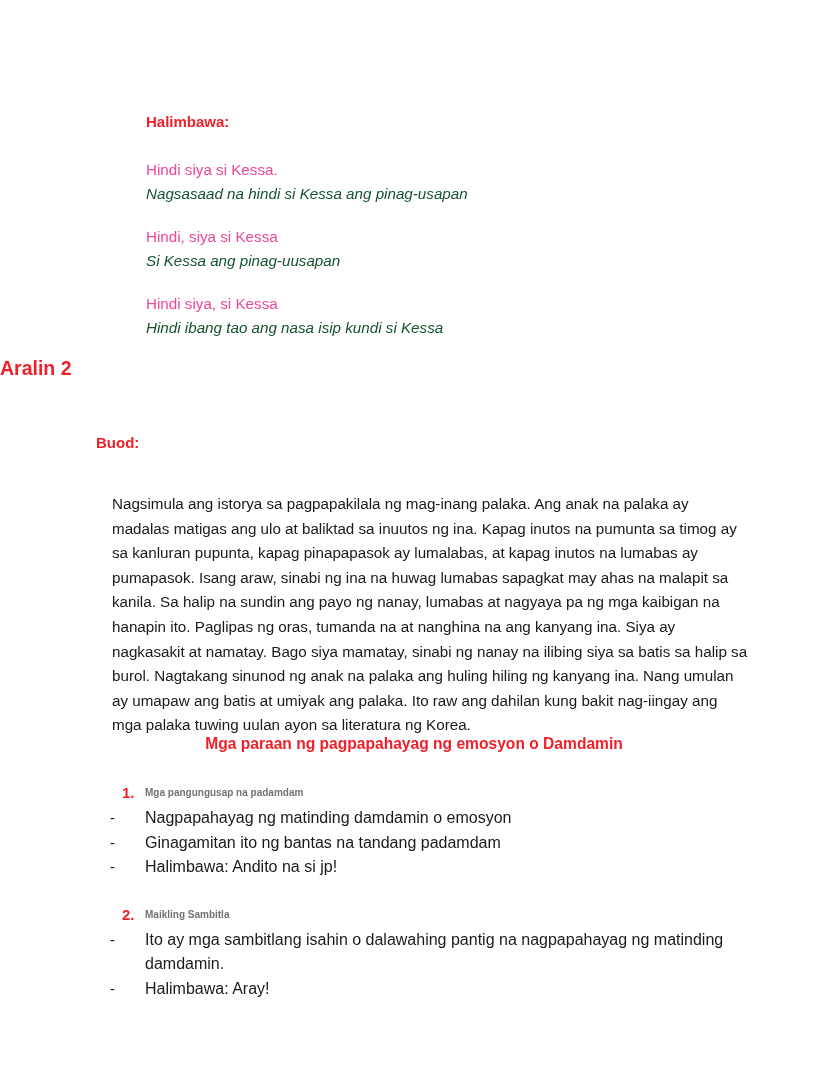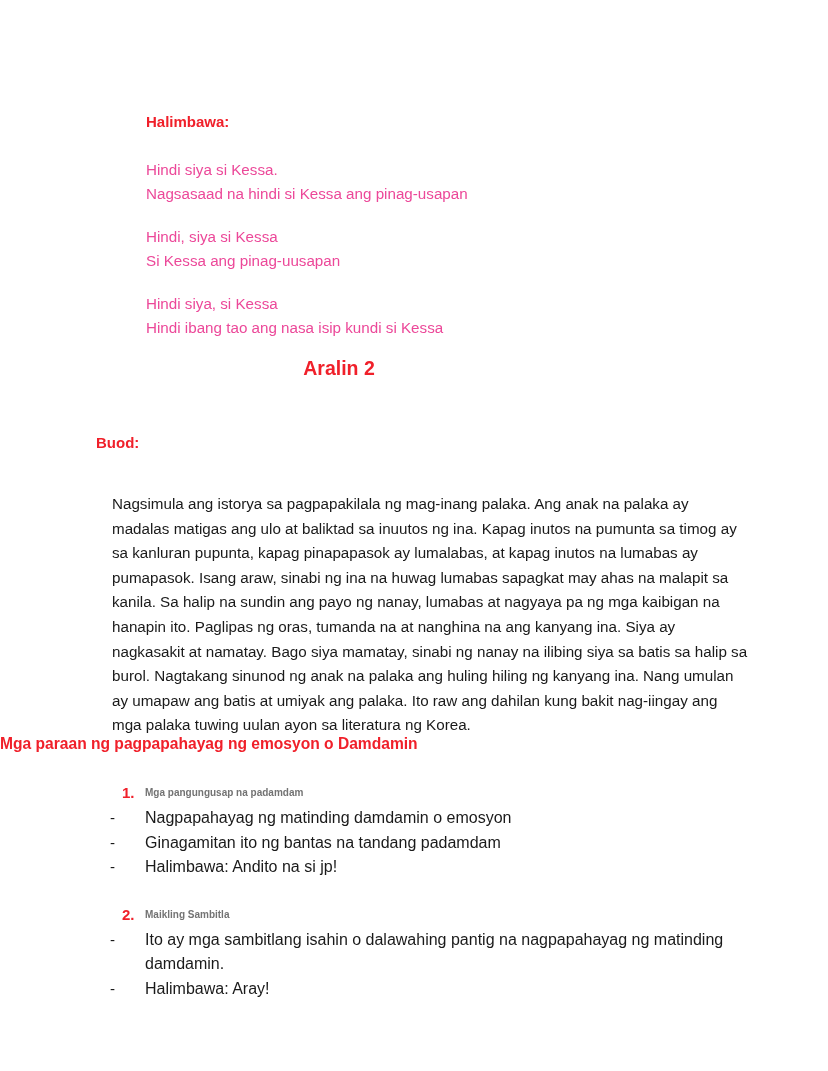--- a/index.html
+++ b/index.html
@@ -43,31 +43,32 @@
   }
   .example-plain {
     font-size: 15.2px;
     line-height: 24px;
     color: #ec4899;
     margin: 0;
   }
   .example-italic {
     font-size: 15.2px;
     line-height: 24px;
-    color: #ec4899;
+    color: #14532d;
+    font-style: italic;
     margin: 0;
   }
 
   
   .title-block {
     position: absolute;
     left: 0;
     top: 356px;
     width: 678px;
-    text-align: center;
+    text-align: left;
   }
   .aralin-title {
     font-size: 19.5px;
     font-weight: bold;
     color: #f0202a;
     margin: 0 0 17px 0;
     line-height: 24px;
   }
   .aralin-subtitle {
     font-size: 16px;
@@ -99,21 +100,21 @@
     text-align: left;
     margin: 16px;
   }
 
   
   .section-heading {
     position: absolute;
     left: 0;
     top: 733px;
     width: 828px;
-    text-align: left;
+    text-align: center;
     font-size: 15.6px;
     font-weight: bold;
     color: #f0202a;
     line-height: 22px;
   }
 
   
   .numbered-list {
     position: absolute;
     left: 0;

